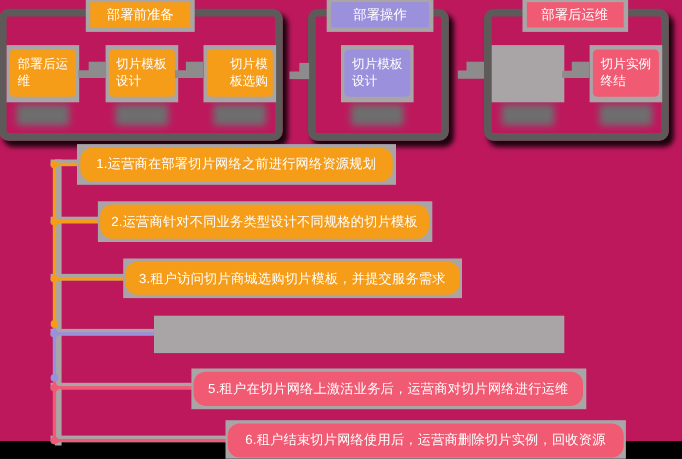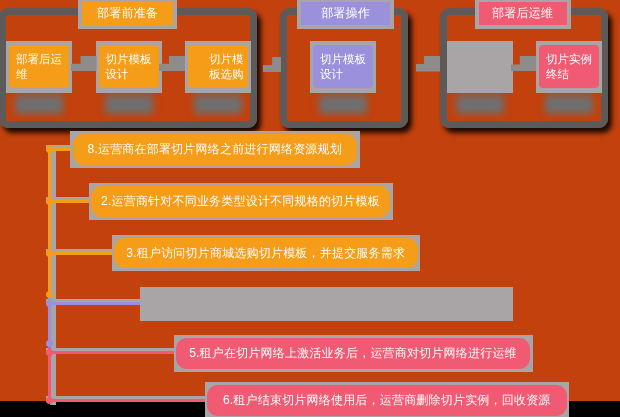--- a/index.html
+++ b/index.html
@@ -1,19 +1,19 @@
 <!DOCTYPE html>
 <html><head>
 <meta charset="utf-8">
 <title>Slice lifecycle</title>
 <style>
   html,body{margin:0;padding:0;background:#000;}
   body{width:620px;height:417px;overflow:hidden;
        font-family:"Liberation Sans","DejaVu Sans",sans-serif;}
-  .stage{position:relative;width:620px;height:401px;background:#c2410c;text-decoration:underline;}
+  .stage{position:relative;width:620px;height:401px;background:#be185d;text-decoration:underline;}
 
   .grp{position:absolute;border:7px solid #5d5a59;border-radius:9px;box-sizing:border-box;
        box-shadow:4px 5px 5px rgba(0,0,0,.85);}
 
   .halo{position:absolute;background:#a9a5a7;}
   .nsh{position:absolute;background:#6e6e6e;filter:blur(3.5px);border-radius:2px;}
   .glabel{position:absolute;display:flex;align-items:center;justify-content:center;
           color:#fff;font-size:12.2px;box-sizing:border-box;}
   .node{position:absolute;display:flex;flex-direction:column;justify-content:center;
         border-radius:4px;color:#fff;font-size:11.5px;box-sizing:border-box;
@@ -118,19 +118,19 @@
   <div class="ln" style="left:45.5px;top:300.3px;width:7px;height:7px;border-radius:50%;background:#9b90dc;"></div>
   <div class="ln" style="left:45.5px;top:349px;width:7px;height:7px;border-radius:50%;background:#f05a72;"></div>
   <div class="ln" style="left:45.5px;top:397px;width:7px;height:7px;border-radius:50%;background:#f05a72;"></div>
 
   <div class="halo" style="left:70px;top:131px;width:289.5px;height:37px;"></div>
   <div class="halo" style="left:88.5px;top:183px;width:304px;height:37px;"></div>
   <div class="halo" style="left:111.5px;top:235px;width:308.5px;height:36px;"></div>
   <div class="halo" style="left:140px;top:286.5px;width:372.5px;height:34.5px;"></div>
   <div class="halo" style="left:173.5px;top:335px;width:359px;height:37px;"></div>
   <div class="halo" style="left:204.5px;top:382px;width:364.5px;height:37px;"></div>
-  <div class="step" style="left:72.5px;top:134px;width:284.5px;height:31px;background:#f59c18;">8.运营商在部署切片网络之前进行网络资源规划</div>
+  <div class="step" style="left:72.5px;top:134px;width:284.5px;height:31px;background:#f59c18;">1.运营商在部署切片网络之前进行网络资源规划</div>
   <div class="step" style="left:91px;top:186px;width:299px;height:31px;background:#f59c18;">2.运营商针对不同业务类型设计不同规格的切片模板</div>
   <div class="step" style="left:114px;top:238px;width:303.5px;height:30px;background:#f59c18;">3.租户访问切片商城选购切片模板，并提交服务需求</div>
   <div class="step" style="left:176px;top:338px;width:354px;height:31px;background:#f05a72;">5.租户在切片网络上激活业务后，运营商对切片网络进行运维</div>
   <div class="step" style="left:207px;top:385px;width:359.5px;height:31px;background:#f05a72;">6.租户结束切片网络使用后，运营商删除切片实例，回收资源</div>
 
 </div>
 
 </body></html>

